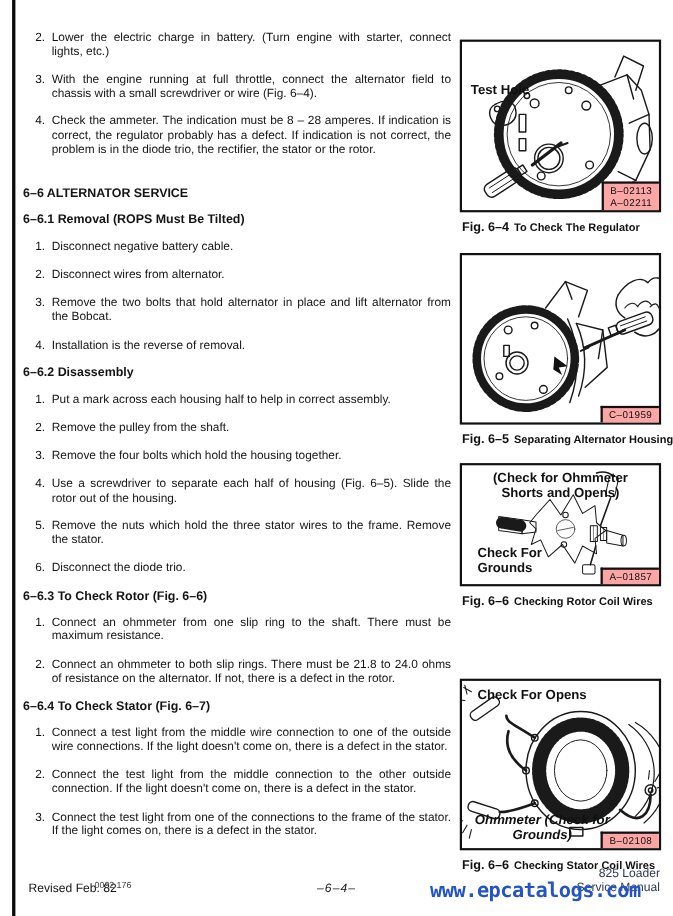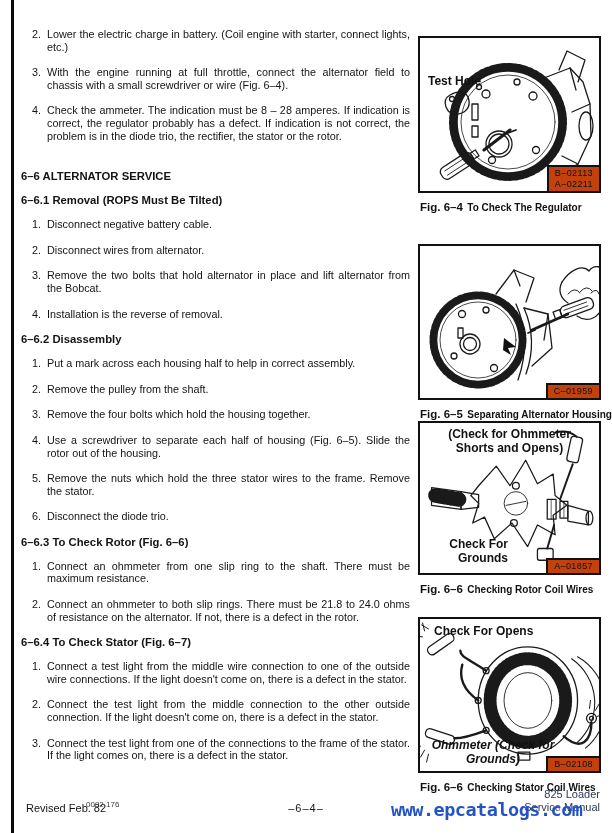--- a/index.html
+++ b/index.html
@@ -14,46 +14,46 @@
   .li .txt{flex:1;text-align:justify;}
   .h-main{font-weight:bold;font-size:11.3px;margin:28px 0 0 0;}
   .h-sub{font-weight:bold;font-size:11.3px;margin:12px 0 0 0;}
   .list{margin-top:12px;}
   
   .fig{position:absolute;left:418px;width:183px;}
   .fig-box{position:relative;border:2px solid #111;background:#fff;box-sizing:border-box;}
   .fig-box svg{position:absolute;left:0;top:0;width:100%;height:100%;}
   .note{position:absolute;font-weight:bold;font-size:12px;line-height:13.5px;color:#111;}
   .code-box{position:absolute;right:0;bottom:0;border:2px solid #111;border-right:none;
-            border-bottom:none;background:#c2410c;padding:1px 6px;font-size:9px;
+            border-bottom:none;background:#fca5a5;padding:1px 6px;font-size:9px;
             line-height:11px;letter-spacing:.4px;color:#111;}
   .caption{margin-top:4px;padding-left:2px;white-space:nowrap;}
   .cap-label{font-weight:bold;font-size:11.5px;color:#111;margin-top:20px;}
   .cap-title{font-weight:600;font-size:10px;color:#111;}
   
   .footer{position:absolute;left:0;top:788px;width:612px;height:45px;font-size:11px;color:#141414;}
   .revised{position:absolute;left:26px;top:14px;}
   .stamp{position:absolute;left:86px;top:12px;font-size:8px;color:#3a3a3a;}
-  .pageno{position:absolute;left:0;top:14px;width:612px;text-align:center;letter-spacing:1px;}
+  .pageno{position:absolute;left:0;top:14px;width:612px;text-align:center;letter-spacing:1px;font-style:italic;}
   .manual{position:absolute;right:12px;top:0;text-align:right;line-height:12.5px;
           color:#2e3a50;font-weight:400;font-size:11px;}
   .watermark{position:absolute;left:391px;top:11px;font-family:"DejaVu Sans Mono","Liberation Mono",monospace;
              font-weight:bold;font-size:18.5px;color:#2453c6;letter-spacing:-0.5px;}
   .draw{stroke:#1a1a1a;fill:none;stroke-width:1.3;stroke-linecap:round;stroke-linejoin:round;}
 </style>
 </head>
 <body>
 
 <div class="left-rule"></div>
 
 <div class="col">
 
   <div class="li">
     <span class="num">2.</span>
-    <div class="txt">Lower the electric charge in battery. (Coil engine with starter, connect lights, etc.)</div>
+    <div class="txt">Lower the electric charge in battery. (Turn engine with starter, connect lights, etc.)</div>
   </div>
   <div class="li">
     <span class="num">3.</span>
     <div class="txt">With the engine running at full throttle, connect the alternator field to chassis with a small screwdriver or wire (Fig. 6–4).</div>
   </div>
   <div class="li">
     <span class="num">4.</span>
     <div class="txt">Check the ammeter. The indication must be 8 – 28 amperes. If indication is correct, the regulator probably has a defect. If indication is not correct, the problem is in the diode trio, the rectifier, the stator or the rotor.</div>
   </div>
 
@@ -173,21 +173,21 @@
       <div>B–02113</div>
       <div>A–02211</div>
     </div>
   </div>
   <div class="caption">
     <span class="cap-label">Fig. 6–4</span>
     <span class="cap-title">To Check The Regulator</span>
   </div>
 </div>
 
-<div class="fig" style="top:244px;text-align:right;">
+<div class="fig" style="top:230px;text-align:right;">
   <div class="fig-box" style="height:156px;">
     <svg viewBox="0 0 179 152">
       <g class="draw">
         <circle cx="58" cy="94" r="45" stroke-width="7" stroke-dasharray="2.5 3"></circle>
         <circle cx="58" cy="94" r="41.5" stroke-width="1.6"></circle>
         <circle cx="58" cy="94" r="38" stroke-width="0.8"></circle>
         <circle cx="50" cy="98" r="10"></circle>
           <circle cx="50" cy="98" r="6.5"></circle>
         <circle cx="42" cy="68" r="3.5"></circle>
           <circle cx="74" cy="122" r="3.5"></circle>
@@ -217,21 +217,21 @@
       <div>C–01959</div>
     </div>
   </div>
   <div class="caption">
     <span class="cap-label">Fig. 6–5</span>
     <span class="cap-title">Separating Alternator Housing</span>
   </div>
 </div>
 
 <div class="fig" style="top:421px;">
-  <div class="fig-box" style="height:154px;text-decoration:underline;">
+  <div class="fig-box" style="height:112px;text-decoration:underline;">
     <svg viewBox="0 0 179 153">
       <g class="draw">
         <line x1="14" y1="74" x2="38" y2="78" stroke-width="15" stroke-dasharray="2 2"></line>
         <path d="M10,66 L40,70 L40,88 L10,84 z"></path>
         <path d="M40,70 L58,73 L58,86 L40,88 z"></path>
         <path d="M58,64 L76,44 L90,64 L106,38 L118,62 L134,52 L136,74 L148,84 L134,94 L136,114 L118,104 L108,126 L92,102 L74,118 L64,96 L52,102 L58,82 L50,74 z"></path>
         <circle cx="96" cy="82" r="12" stroke-width="0.9"></circle>
         <circle cx="96" cy="64" r="3.5"></circle>
           <circle cx="94" cy="102" r="3.5"></circle>
         <path d="M86,84 L106,80" stroke-width="0.9"></path>
@@ -242,21 +242,21 @@
         <g transform="rotate(12 156 27)">
             <rect x="150" y="14" width="12" height="26" rx="3"></rect>
           </g>
         <path d="M154,42 L141,78" stroke-width="2"></path>
         <path d="M158,14 q-10,-8 -22,-4" stroke-width="2"></path>
         <rect x="118" y="128" width="16" height="12" rx="2"></rect>
         <path d="M128,128 L135,104" stroke-width="2"></path>
       </g>
     </svg>
     <div class="note" style="left:0;right:0;top:5px;text-align:center;padding:0 14px;">(Check for Ohmmeter Shorts and Opens)</div>
-    <div class="note" style="left:14px;bottom:8px;width:74px;text-align:right;">Check For Grounds</div>
+    <div class="note" style="left:14px;bottom:8px;width:74px;text-align:left;">Check For Grounds</div>
     <div class="code-box">
       <div>A–01857</div>
     </div>
   </div>
   <div class="caption">
     <span class="cap-label">Fig. 6–6</span>
     <span class="cap-title">Checking Rotor Coil Wires</span>
   </div>
 </div>
 

